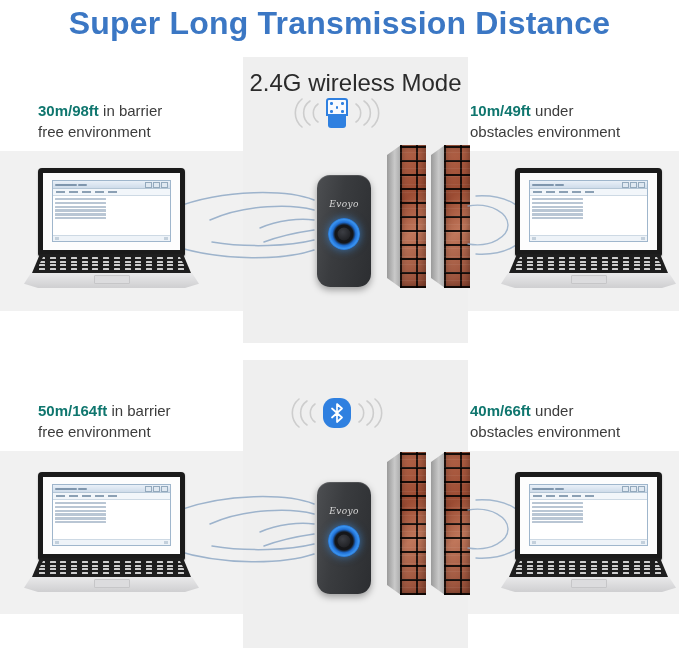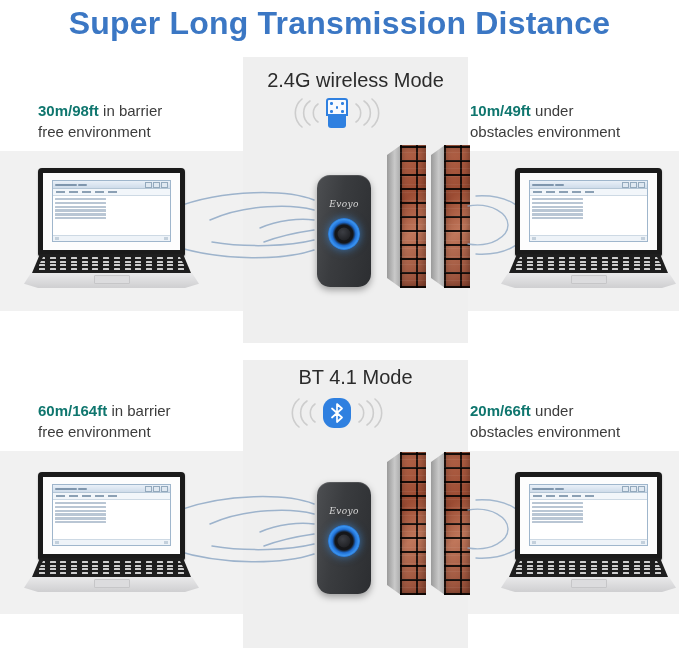--- a/index.html
+++ b/index.html
@@ -20,21 +20,21 @@
   .title{
     position:absolute;left:0;top:0;width:679px;height:46px;
     display:flex;align-items:center;justify-content:center;
     color:#3b77c4;font-size:32px;font-weight:bold;letter-spacing:.2px;
     white-space:nowrap;
   }
 
   
   .mode-title{
     position:absolute;text-align:center;color:#2b2b2b;
-    font-size:20px;white-space:nowrap;
+    font-size:24px;white-space:nowrap;
   }
 
   
   .caption{position:absolute;font-size:15px;color:#3c3c3c;line-height:1.42;}
   .caption .dist{color:#0f766e;font-weight:bold;}
 
   
   .laptop{position:absolute;width:175px;height:120px;}
   .lid{
     position:absolute;left:14px;top:0;width:147px;height:88px;
@@ -472,21 +472,20 @@
             <b></b>
             <b></b>
             <b></b>
           </div>
       </div>
       <div class="palmrest"></div>
       <div class="trackpad"></div>
     </div>
   </div>
 
-  <div class="mode-title" style="left:243px;top:366px;width:225px;">BT 4.1 Mode</div>
 
   <div class="icon-wrap" style="left:285px;top:398px;">
     <svg width="34" height="30">
       <g fill="none" stroke="#cdcdcd" stroke-width="1.6" stroke-linecap="round">
         <path d="M30 6 A 11 11 0 0 0 30 24"></path>
         <path d="M22 3 A 14.5 14.5 0 0 0 22 27"></path>
         <path d="M14 1 A 18 18 0 0 0 14 29"></path>
       </g>
     </svg>
     <div class="bt-badge">
@@ -497,26 +496,26 @@
     <svg width="34" height="30">
       <g fill="none" stroke="#cdcdcd" stroke-width="1.6" stroke-linecap="round">
         <path d="M4 6 A 11 11 0 0 1 4 24"></path>
         <path d="M12 3 A 14.5 14.5 0 0 1 12 27"></path>
         <path d="M20 1 A 18 18 0 0 1 20 29"></path>
       </g>
     </svg>
   </div>
 
   <div class="caption" style="left:38px;top:400px;width:205px;">
-    <span class="dist">60m/164ft</span><span> in barrier</span><br>
+    <span class="dist">50m/164ft</span><span> in barrier</span><br>
     <span>free environment</span>
   </div>
 
   <div class="caption" style="left:470px;top:400px;width:205px;">
-    <span class="dist">20m/66ft</span><span> under</span><br>
+    <span class="dist">40m/66ft</span><span> under</span><br>
     <span>obstacles environment</span>
   </div>
 
   <svg class="waves" style="left:168px;top:490px;width:150px;height:78px;">
     <g fill="none" stroke="#8fa9c6" stroke-width="1.5" stroke-linecap="round" opacity=".85">
       <path d="M146 14 C 120 4, 58 2, 6 22"></path>
       <path d="M146 24 C 124 18, 78 18, 42 34"></path>
       <path d="M146 34 C 132 32, 110 34, 92 42"></path>
       <path d="M146 44 C 132 46, 112 50, 96 56"></path>
       <path d="M146 54 C 122 60, 80 62, 44 56"></path>

